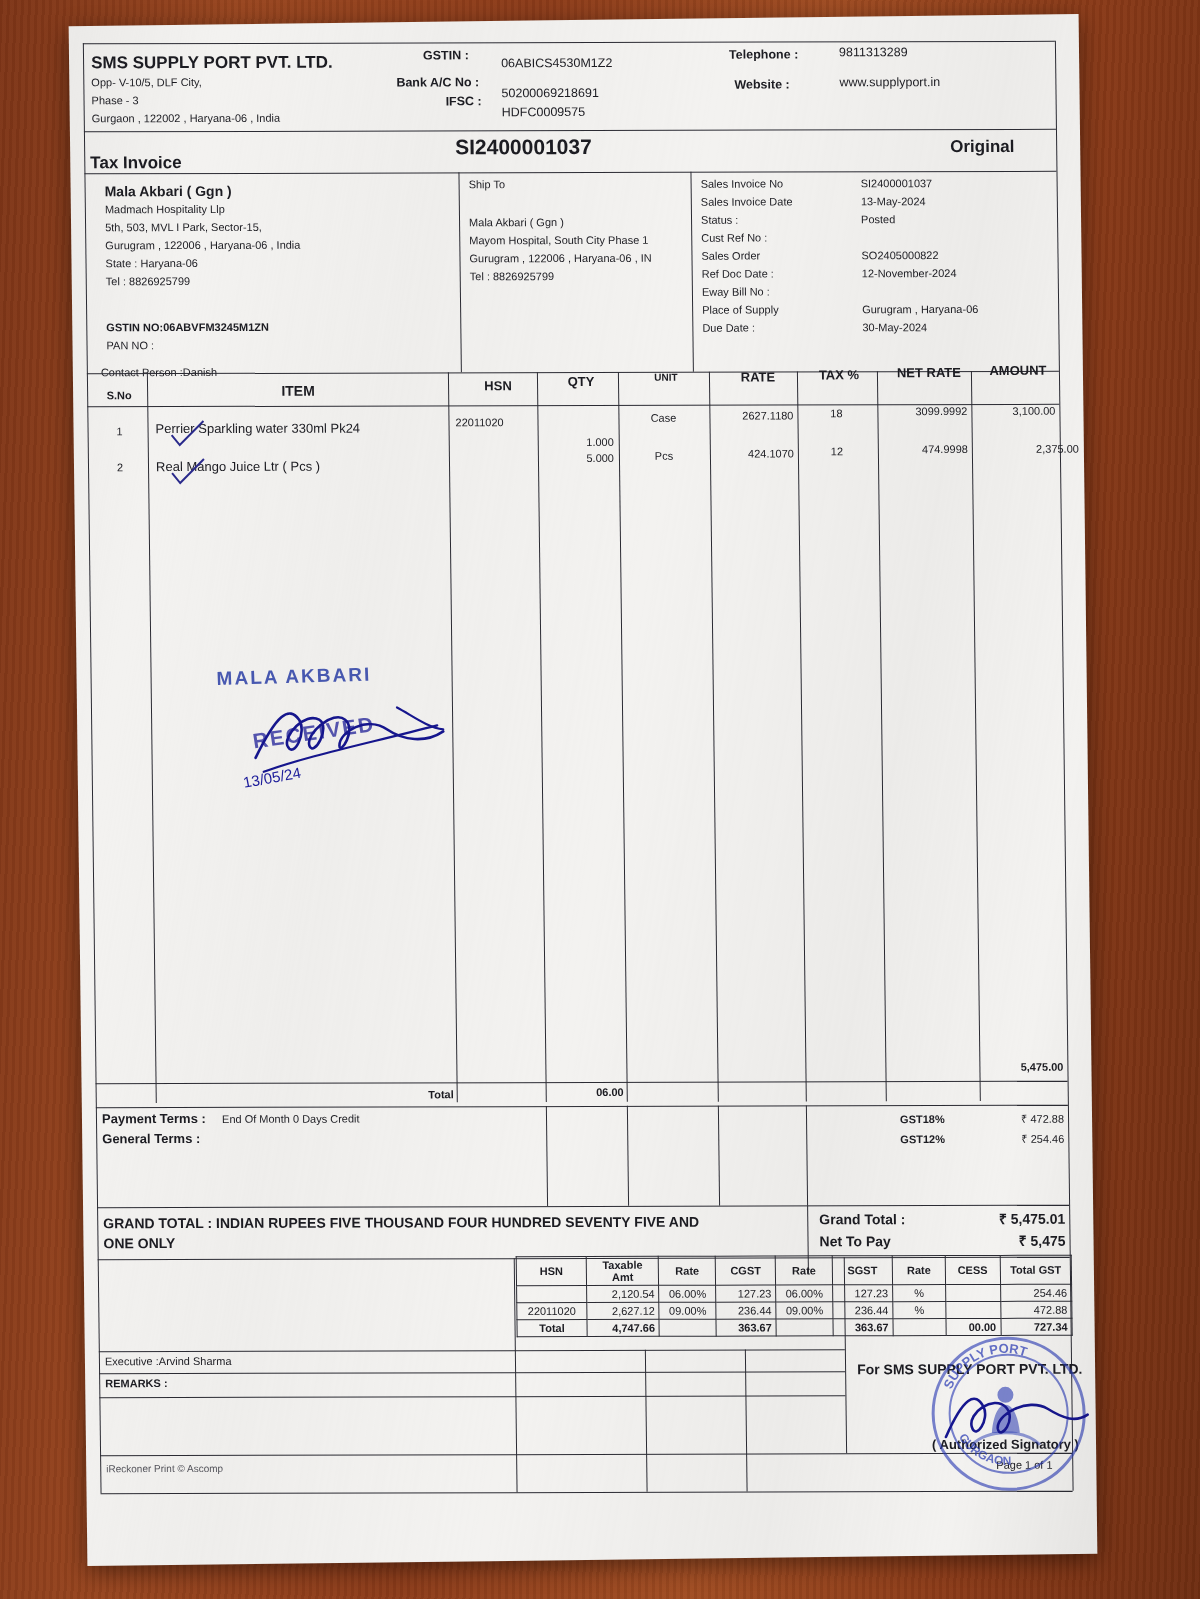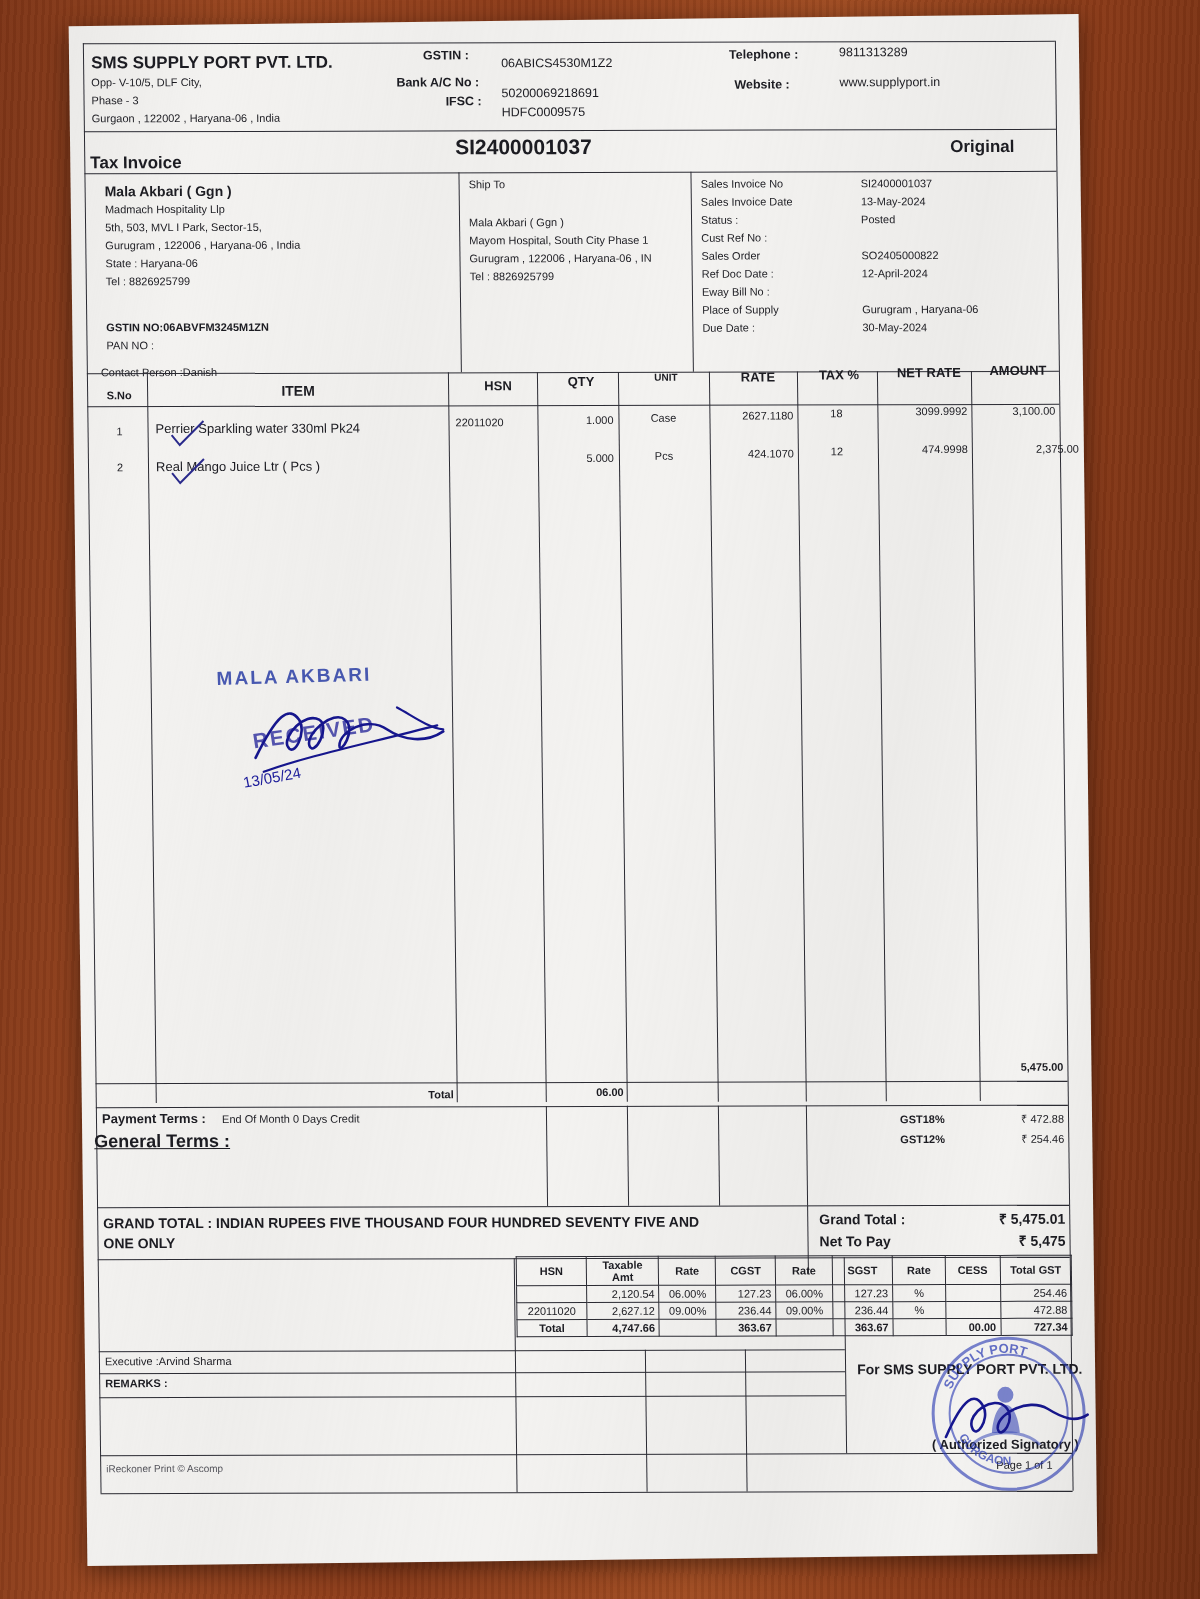--- a/index.html
+++ b/index.html
@@ -145,21 +145,21 @@
       <div style="position:relative;height:18px;">
         <span class="sm" style="position:absolute;left:0;">Cust Ref No :</span>
         <span class="sm" style="position:absolute;left:160px;"></span>
       </div>
       <div style="position:relative;height:18px;">
         <span class="sm" style="position:absolute;left:0;">Sales Order</span>
         <span class="sm" style="position:absolute;left:160px;">SO2405000822</span>
       </div>
       <div style="position:relative;height:18px;">
         <span class="sm" style="position:absolute;left:0;">Ref Doc Date :</span>
-        <span class="sm" style="position:absolute;left:160px;">12-April-2024</span>
+        <span class="sm" style="position:absolute;left:160px;">12-November-2024</span>
       </div>
       <div style="position:relative;height:18px;">
         <span class="sm" style="position:absolute;left:0;">Eway Bill No :</span>
         <span class="sm" style="position:absolute;left:160px;"></span>
       </div>
       <div style="position:relative;height:18px;">
         <span class="sm" style="position:absolute;left:0;">Place of Supply</span>
         <span class="sm" style="position:absolute;left:160px;">Gurugram , Haryana-06</span>
       </div>
       <div style="position:relative;height:18px;">
@@ -187,21 +187,21 @@
     <div class="ln vt" style="left:464px;top:352px;height:730px;"></div>
     <div class="ln vt" style="left:545px;top:352px;height:730px;"></div>
     <div class="ln vt" style="left:636px;top:352px;height:730px;"></div>
     <div class="ln vt" style="left:724px;top:352px;height:730px;"></div>
     <div class="ln vt" style="left:804px;top:352px;height:730px;"></div>
     <div class="ln vt" style="left:898px;top:352px;height:730px;"></div>
 
     <div class="abs sm c" style="left:18px;top:404px;width:56px;">1</div>
     <div class="abs" style="left:82px;top:400px;font-size:13px;">Perrier Sparkling water 330ml Pk24</div>
     <div class="abs sm" style="left:382px;top:396px;">22011020</div>
-    <div class="abs sm r" style="left:468px;top:394px;width:72px;">1.000</div>
+    <div class="abs sm r" style="left:468px;top:416px;width:72px;">1.000</div>
     <div class="abs sm c" style="left:548px;top:392px;width:84px;">Case</div>
     <div class="abs sm r" style="left:640px;top:390px;width:80px;">2627.1180</div>
     <div class="abs sm c" style="left:726px;top:388px;width:74px;">18</div>
     <div class="abs sm r" style="left:806px;top:386px;width:88px;">3099.9992</div>
     <div class="abs sm r" style="left:900px;top:386px;width:82px;">3,100.00</div>
 
     <div class="abs sm c" style="left:18px;top:440px;width:56px;">2</div>
     <div class="abs" style="left:82px;top:438px;font-size:13px;">Real Mango Juice Ltr ( Pcs )</div>
     <div class="abs sm" style="left:382px;top:434px;"></div>
     <div class="abs sm r" style="left:468px;top:432px;width:72px;">5.000</div>
@@ -233,21 +233,21 @@
     <div class="abs b sm r" style="left:468px;top:1066px;width:74px;">06.00</div>
     <div class="ln hz" style="left:14px;top:1086px;width:972px;"></div>
 
     <div class="ln vt" style="left:464px;top:1086px;height:100px;"></div>
     <div class="ln vt" style="left:545px;top:1086px;height:100px;"></div>
     <div class="ln vt" style="left:636px;top:1086px;height:100px;"></div>
     <div class="ln vt" style="left:724px;top:1086px;height:100px;"></div>
 
     <div class="abs b" style="left:20px;top:1090px;font-size:13px;">Payment Terms :</div>
     <div class="abs sm" style="left:140px;top:1092px;">End Of Month 0 Days Credit</div>
-    <div class="abs b" style="left:12px;top:1110px;font-size:18px;text-decoration:underline;">General Terms :</div>
+    <div class="abs b" style="left:20px;top:1110px;font-size:13px;">General Terms :</div>
 
     <div class="abs b sm" style="left:818px;top:1094px;">GST18%</div>
     <div class="abs sm r" style="left:890px;top:1092px;width:92px;">₹ 472.88</div>
     <div class="abs b sm" style="left:818px;top:1114px;">GST12%</div>
     <div class="abs sm r" style="left:890px;top:1112px;width:92px;">₹ 254.46</div>
 
     <div class="ln hz" style="left:14px;top:1186px;width:972px;"></div>
 
     <div class="ln vt" style="left:724px;top:1186px;height:68px;"></div>
     <div class="abs b" style="left:20px;top:1194px;font-size:14px;">GRAND TOTAL :  INDIAN RUPEES  FIVE THOUSAND FOUR HUNDRED SEVENTY FIVE  AND</div>

